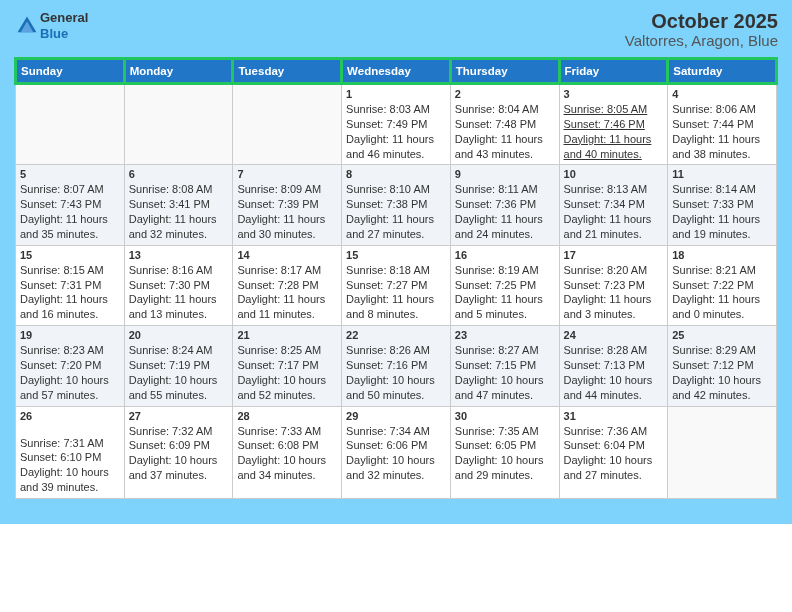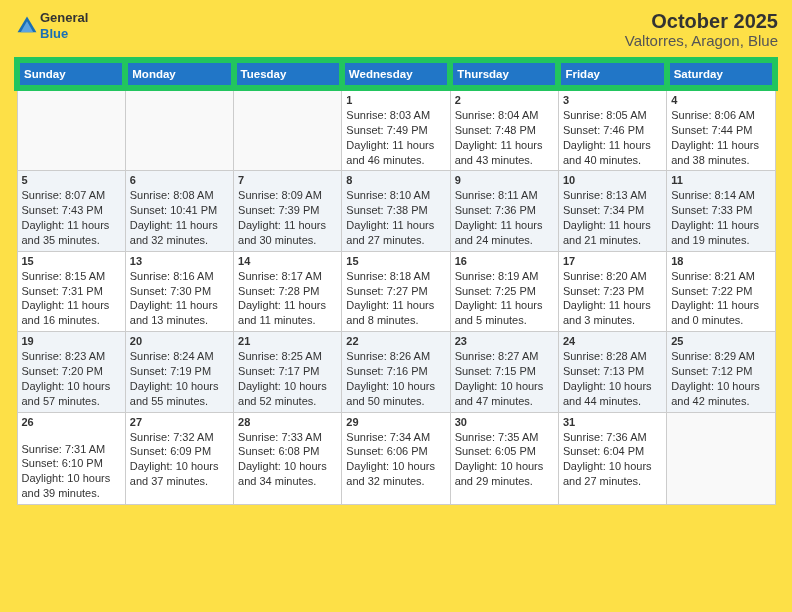--- a/index.html
+++ b/index.html
@@ -5,22 +5,22 @@
     * { margin: 0; padding: 0; box-sizing: border-box; }
     body {
       width: 792px;
       height: 612px;
       font-family: Arial, sans-serif;
       background: #fff;
       overflow: hidden;
     }
     .page {
       width: 792px;
-      height: 612px;
-      background: #fde047;
+      height: 524px;
+      background: #7dd3fc;
       padding: 10px 14px 10px 14px;
     }
     .header {
       display: flex;
       justify-content: space-between;
       align-items: flex-start;
       margin-bottom: 8px;
     }
     .logo {
       display: flex;
@@ -58,21 +58,21 @@
       border-collapse: collapse;
       table-layout: fixed;
     }
     thead tr th {
       background: #2176c7;
       color: #fff;
       font-size: 11.5px;
       font-weight: bold;
       padding: 5px 4px;
       text-align: left;
-      border: 6px solid #22c55e;
+      border: 3px solid #22c55e;
     }
     tbody tr td {
       border: 1px solid #ccc;
       vertical-align: top;
       padding: 3px 4px 3px 4px;
       font-size: 9.5px;
       color: #333;
       height: 78px;
     }
     tbody tr:nth-child(even) td {
@@ -143,21 +143,21 @@
           </td>
           <td>
             <span class="day-num">2</span>
             <div class="day-info" style="white-space: pre-line;">Sunrise: 8:04 AM
 Sunset: 7:48 PM
 Daylight: 11 hours
 and 43 minutes.</div>
           </td>
           <td>
             <span class="day-num">3</span>
-            <div class="day-info" style="white-space: pre-line;">Sunrise: 8:05 AM
+            <div class="day-info" style="white-space: pre-line; text-decoration: underline;">Sunrise: 8:05 AM
 Sunset: 7:46 PM
 Daylight: 11 hours
 and 40 minutes.</div>
           </td>
           <td>
             <span class="day-num">4</span>
             <div class="day-info" style="white-space: pre-line;">Sunrise: 8:06 AM
 Sunset: 7:44 PM
 Daylight: 11 hours
 and 38 minutes.</div>
@@ -167,21 +167,21 @@
           <td>
             <span class="day-num">5</span>
             <div class="day-info" style="white-space: pre-line;">Sunrise: 8:07 AM
 Sunset: 7:43 PM
 Daylight: 11 hours
 and 35 minutes.</div>
           </td>
           <td>
             <span class="day-num">6</span>
             <div class="day-info" style="white-space: pre-line;">Sunrise: 8:08 AM
-Sunset: 10:41 PM
+Sunset: 3:41 PM
 Daylight: 11 hours
 and 32 minutes.</div>
           </td>
           <td>
             <span class="day-num">7</span>
             <div class="day-info" style="white-space: pre-line;">Sunrise: 8:09 AM
 Sunset: 7:39 PM
 Daylight: 11 hours
 and 30 minutes.</div>
           </td>

